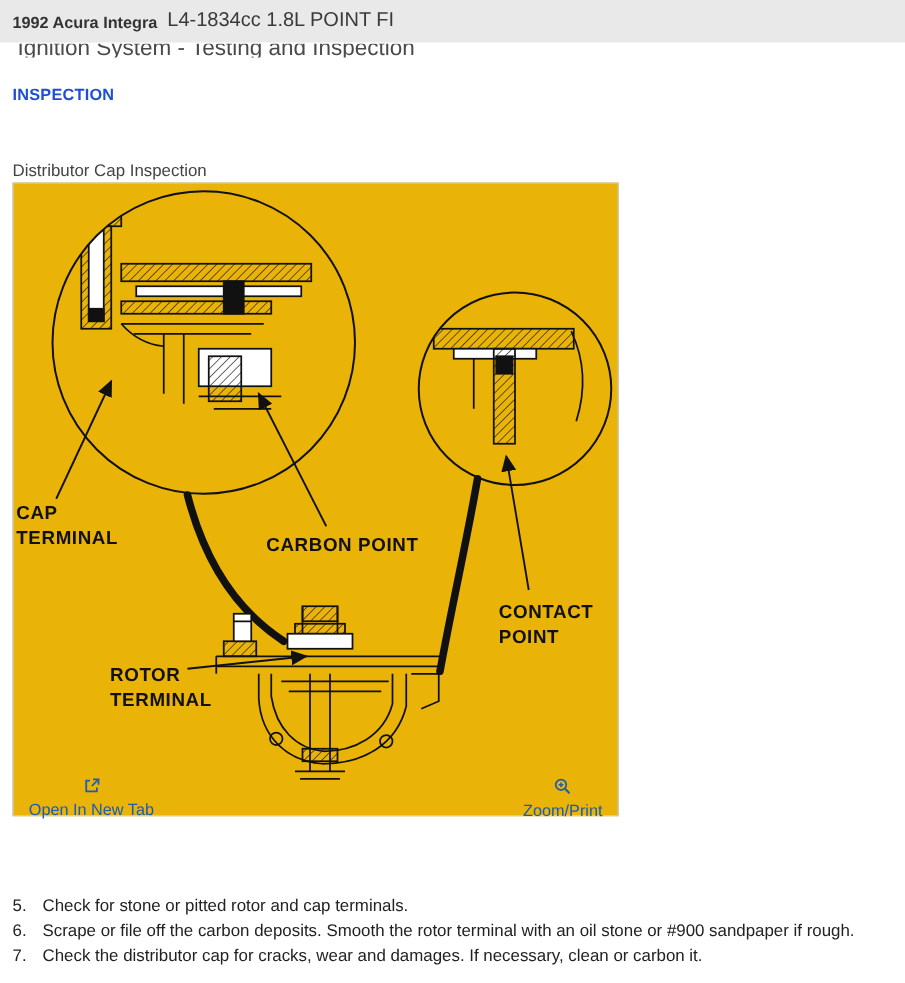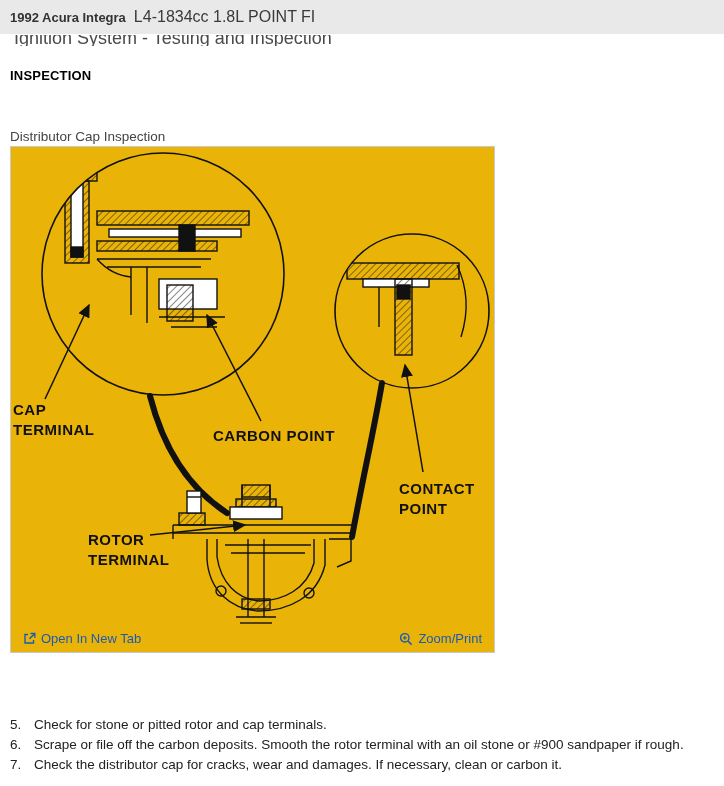--- a/index.html
+++ b/index.html
@@ -14,36 +14,36 @@
   .header {
     height: 34px;
     background: var(--header_bg, #e9e9e9);
     display: flex; align-items: center;
     padding: 0 10px; gap: 8px;
   }
   .vehicle-title { font-size: 13px; font-weight: bold; color: #333; white-space: nowrap; }
   .vehicle-sub { font-size: 16px; color: #3a3a3a; white-space: nowrap; }
   .clip-line { height: 11px; overflow: hidden; margin: 1px 0 0 14px; width: 430px; }
   .clip-line span { display: block; margin-top: -7px; font-size: 18px; color: #4a4a4a; }
-  .section-heading { margin: 22px 0 0 10px; font-size: 13px; font-weight: bold; color: #000000; letter-spacing: .2px; }
+  .section-heading { margin: 22px 0 0 10px; font-size: 13px; font-weight: bold; color: #1d4ed8; letter-spacing: .2px; }
   .figure-caption { margin: 46px 0 2px 10px; font-size: 13.5px; color: #444; }
   .figure-frame {
     margin-left: 10px; width: 485px;
     border: 1px solid #c9c9c9; background: #eab308;
   }
   .figure-image { display: block; }
   .figure-links {
     height: 27px;
     display: flex; align-items: center; justify-content: space-between;
     padding: 0 12px;
   }
   .link {
     display: inline-flex; align-items: center; gap: 5px;
     color: var(--link, #1a5bb5);
-    font-size: 13px; text-decoration: none; cursor: pointer;
+    font-size: 13px; text-decoration: none; cursor: pointer; flex-direction: column;
   }
   .link .icn { display: inline-flex; }
   .steps { margin: 62px 10px 0 10px; font-size: 13.5px; color: #222; }
   .step { display: flex; line-height: 20px; white-space: nowrap; }
   .step-num { flex: 0 0 24px; width: 24px; }
 </style>
 </head>
 <body>
 
 <div class="header">

